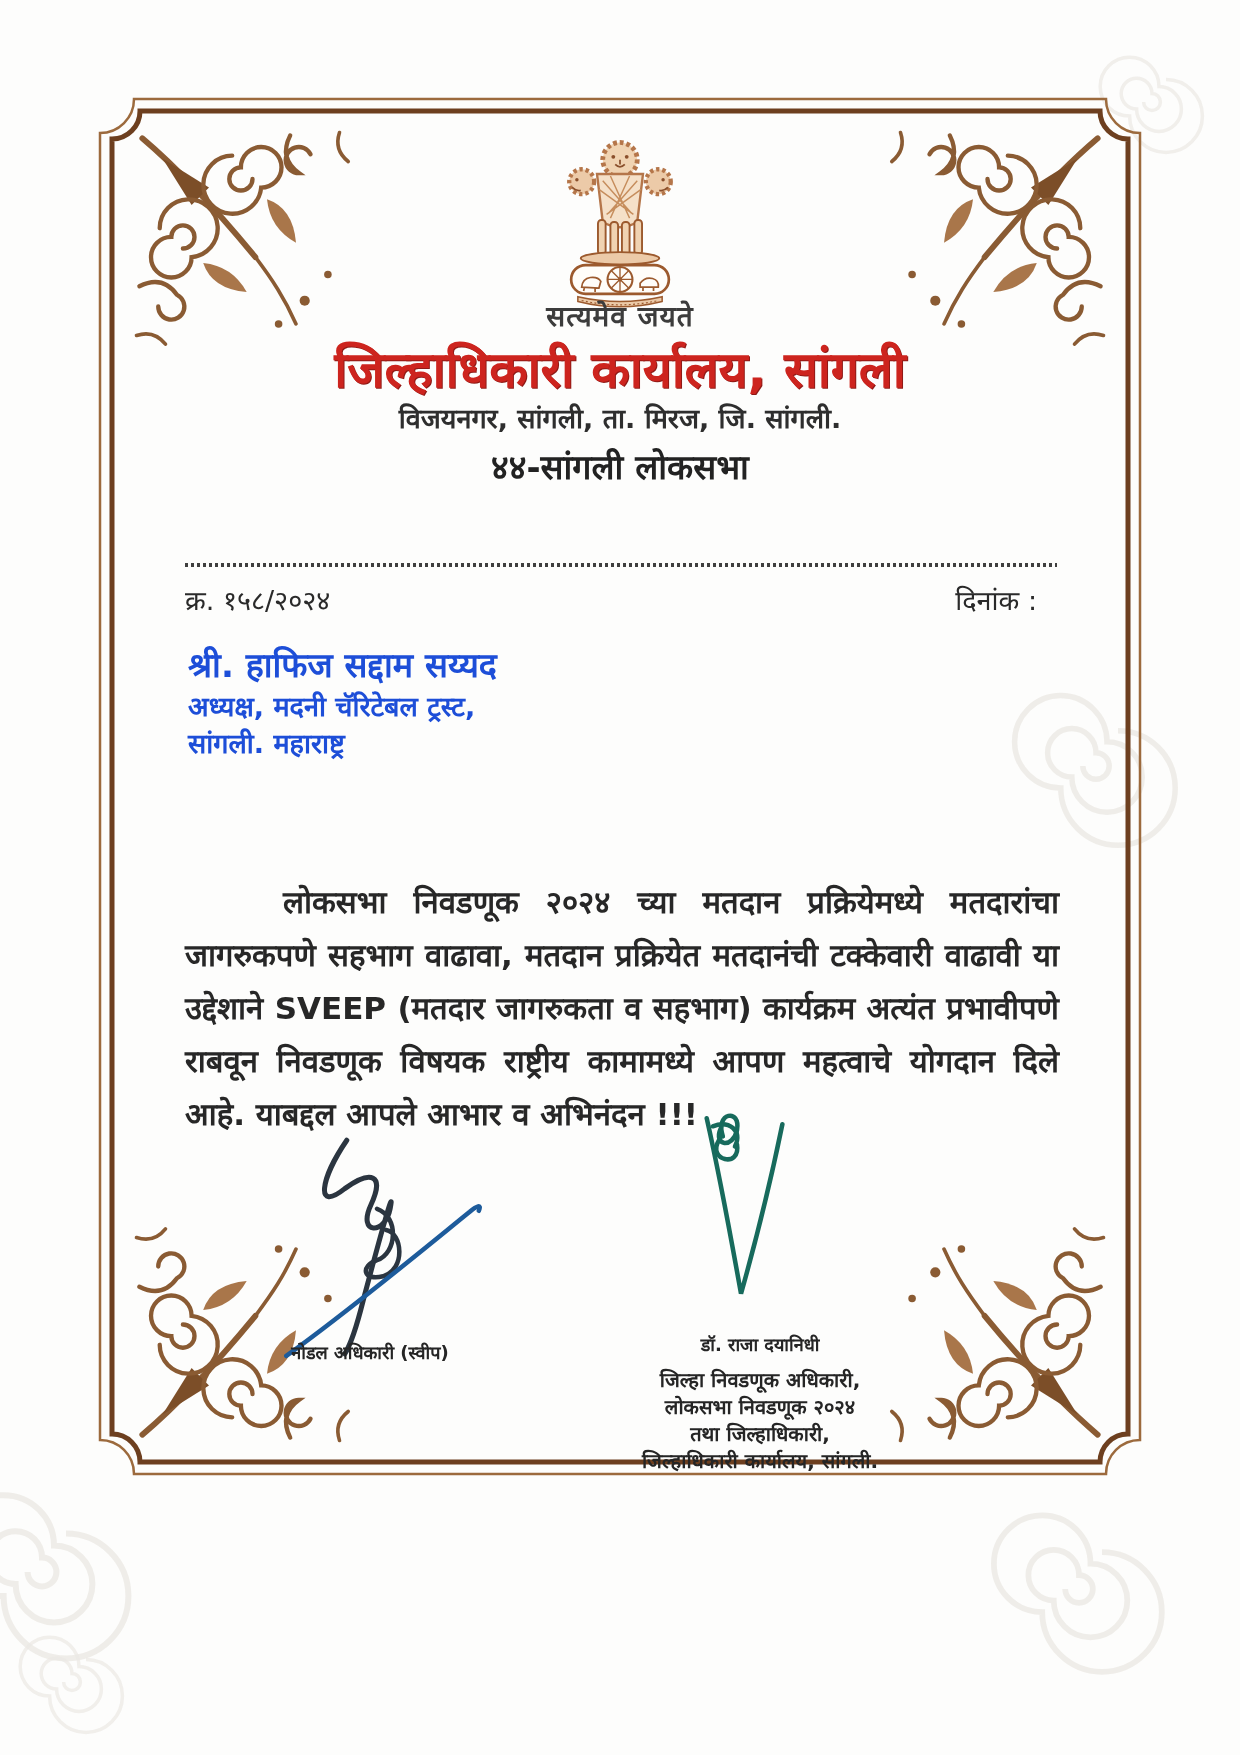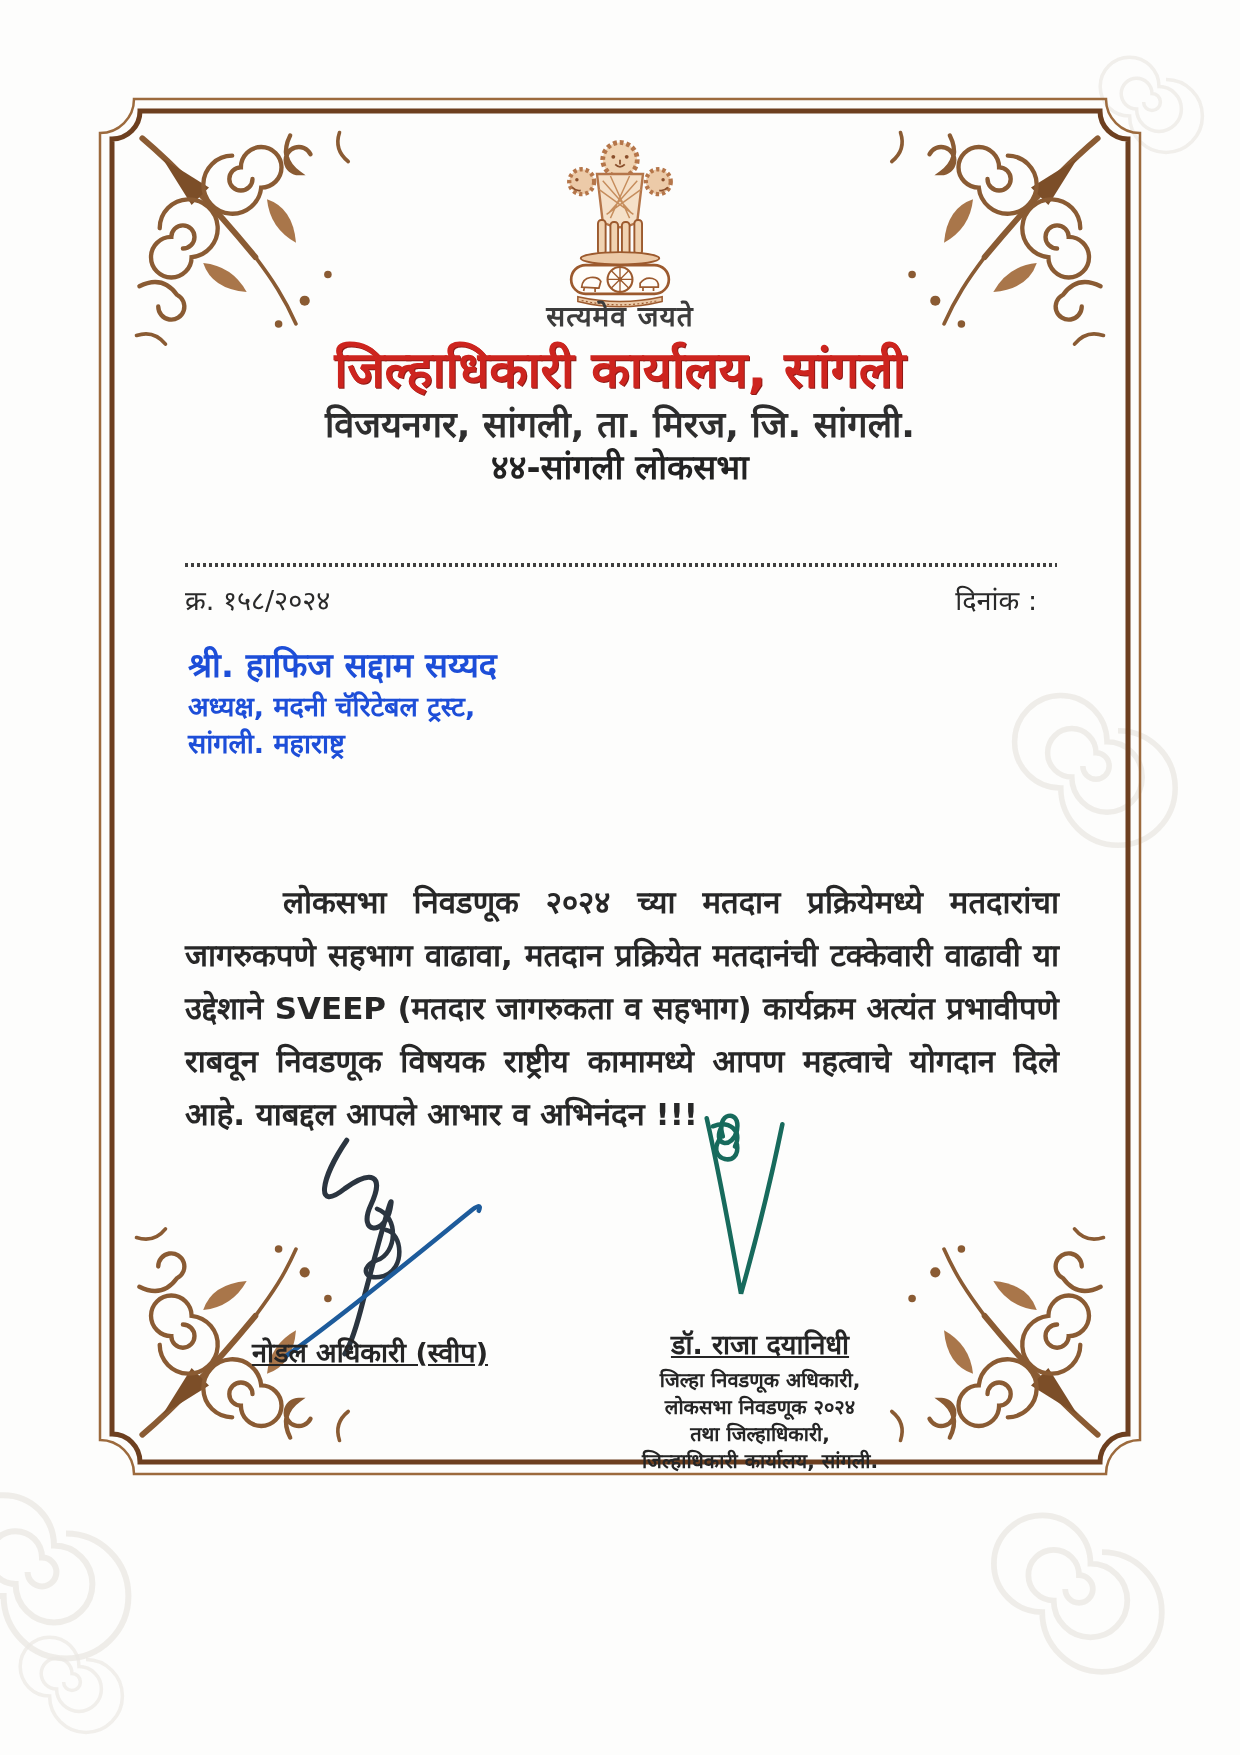--- a/index.html
+++ b/index.html
@@ -22,21 +22,21 @@
     letter-spacing:1px;
   }
   .office-title{
     left:0;top:334px;width:1240px;
     text-align:center;font-size:50px;font-weight:800;color:#cd241e;
     text-shadow:1px 1px 0 #8f1a16;
     letter-spacing:0;
   }
   .office-address{
     left:0;top:399px;width:1240px;
-    text-align:center;font-size:36px;font-weight:800;color:#2e2e2e;
+    text-align:center;font-size:27px;font-weight:800;color:#2e2e2e;
   }
   .constituency{
     left:0;top:443px;width:1240px;
     text-align:center;font-size:34px;font-weight:700;color:#222;
   }
   .dotted-rule{
     left:185px;top:563px;width:872px;height:4px;
     background:repeating-linear-gradient(90deg,#3f3f3f 0 3px,transparent 3px 6px);
   }
   .ref-row{
@@ -50,21 +50,21 @@
     color:#1d4ed8;
   }
   .recipient .name{font-size:34px;font-weight:800;line-height:46px;}
   .recipient .line{font-size:27px;font-weight:800;line-height:37px;}
   .body-para{
     left:185px;top:876px;width:874px;
     font-size:31px;font-weight:700;color:#272727;
     line-height:53px;text-align:justify;text-indent:98px;
   }
   .sig-block{position:absolute;text-align:center;color:#252525;}
-  .sig-block .sig-title{font-size:27px;font-weight:800;line-height:34px;text-decoration:underline;}
+  .sig-block .sig-title{font-size:18px;font-weight:800;line-height:34px;}
   .sig-block .sig-line{font-size:20px;font-weight:800;line-height:27px;}
   .sig-left{left:170px;top:1336px;width:400px;}
   .sig-right{left:580px;top:1328px;width:360px;}
   .sig-left .sig-lines{margin-top:6px;}
   .sig-right .sig-lines{margin-top:5px;}
 </style>
 </head>
 <body>
 
 <div class="page">

